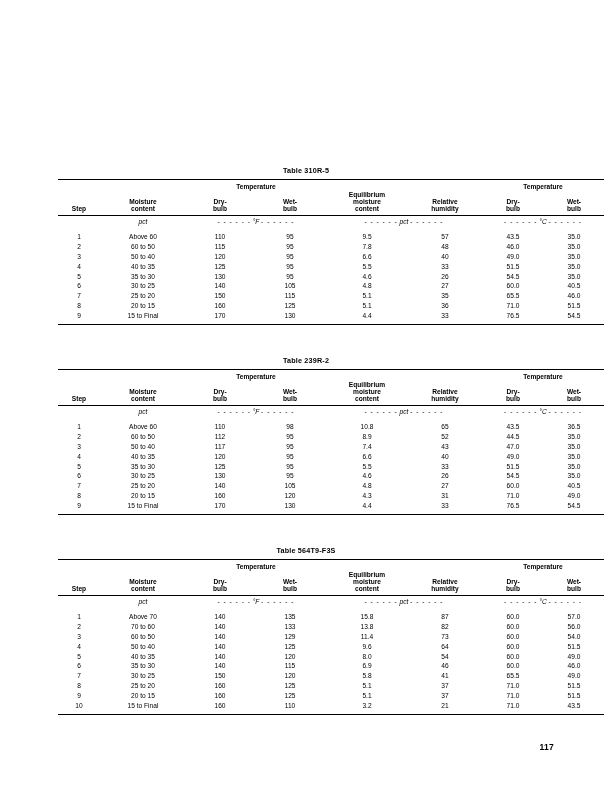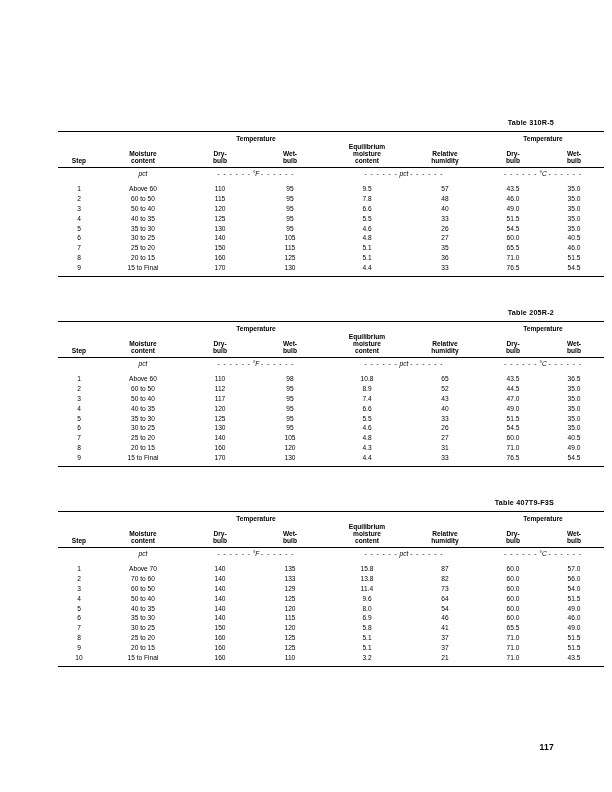--- a/index.html
+++ b/index.html
@@ -26,26 +26,27 @@
     position: absolute;
     left: 58px;
     width: 496px;
   }
   #table-block-0 { top: 118px; }
   #table-block-1 { top: 308px; }
   #table-block-2 { top: 498px; }
 
   .table-caption-row {
     display: flex;
-    justify-content: flex-end;
+    justify-content: center;
     align-items: baseline;
     font-size: 7.2px;
     font-weight: bold;
     letter-spacing: 0.2px;
     padding-bottom: 4px;
+    margin-top: 48px;
   }
   .table-caption-row .tbl-id { }
   .table-caption-row .tbl-code { }
 
   table.data {
     border-collapse: collapse;
     width: 496px;
     table-layout: fixed;
     font-size: 6.6px;
   }
@@ -316,21 +317,21 @@
             <td colspan="8"></td>
           </tr>
           <tr class="rule-bot">
             <td colspan="8"></td>
           </tr>
         </tbody>
       </table>
     </div>
   <div class="table-block" id="table-block-1">
       <div class="table-caption-row">
-        <span class="tbl-id">Table 205</span>
+        <span class="tbl-id">Table 239</span>
         <span class="tbl-code">R-2</span>
       </div>
       <table class="data">
         <colgroup>
           <col class="c-step">
           <col class="c-mc">
           <col class="c-dbf">
           <col class="c-wbf">
           <col class="c-emc">
           <col class="c-rh">
@@ -488,21 +489,21 @@
             <td colspan="8"></td>
           </tr>
           <tr class="rule-bot">
             <td colspan="8"></td>
           </tr>
         </tbody>
       </table>
     </div>
   <div class="table-block" id="table-block-2">
       <div class="table-caption-row">
-        <span class="tbl-id">Table 407</span>
+        <span class="tbl-id">Table 564</span>
         <span class="tbl-code">T9-F3S</span>
       </div>
       <table class="data">
         <colgroup>
           <col class="c-step">
           <col class="c-mc">
           <col class="c-dbf">
           <col class="c-wbf">
           <col class="c-emc">
           <col class="c-rh">

